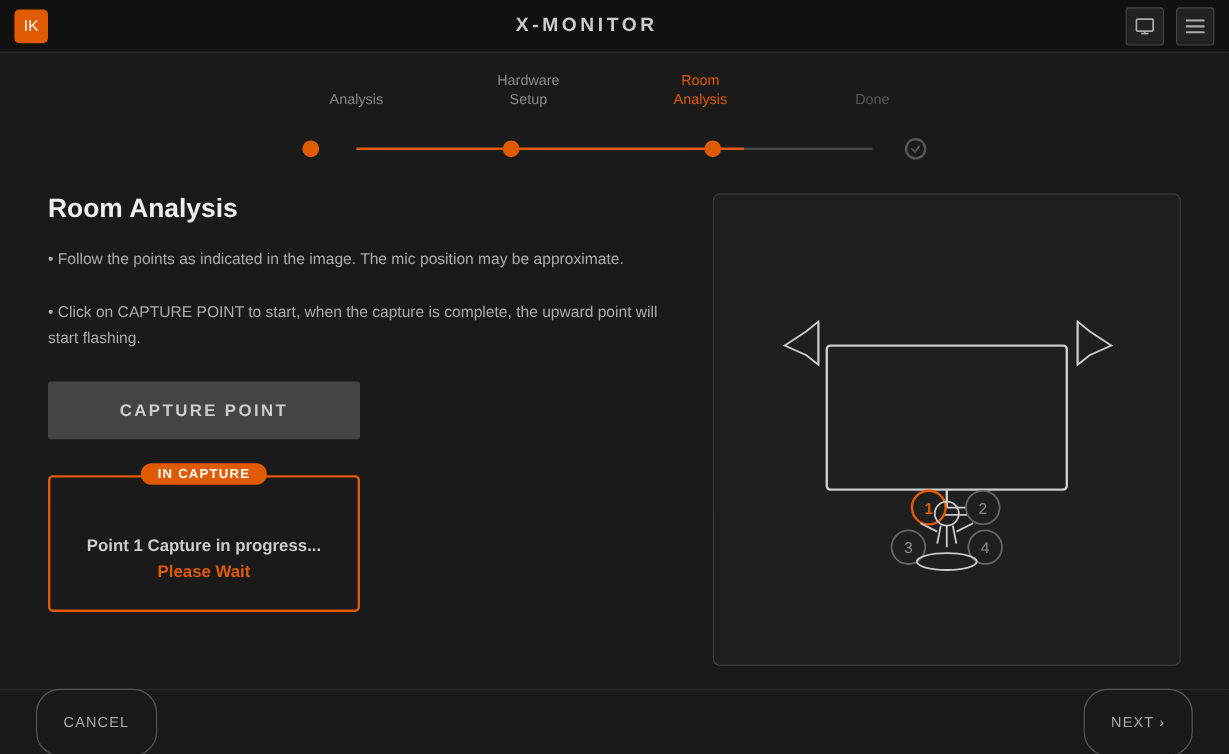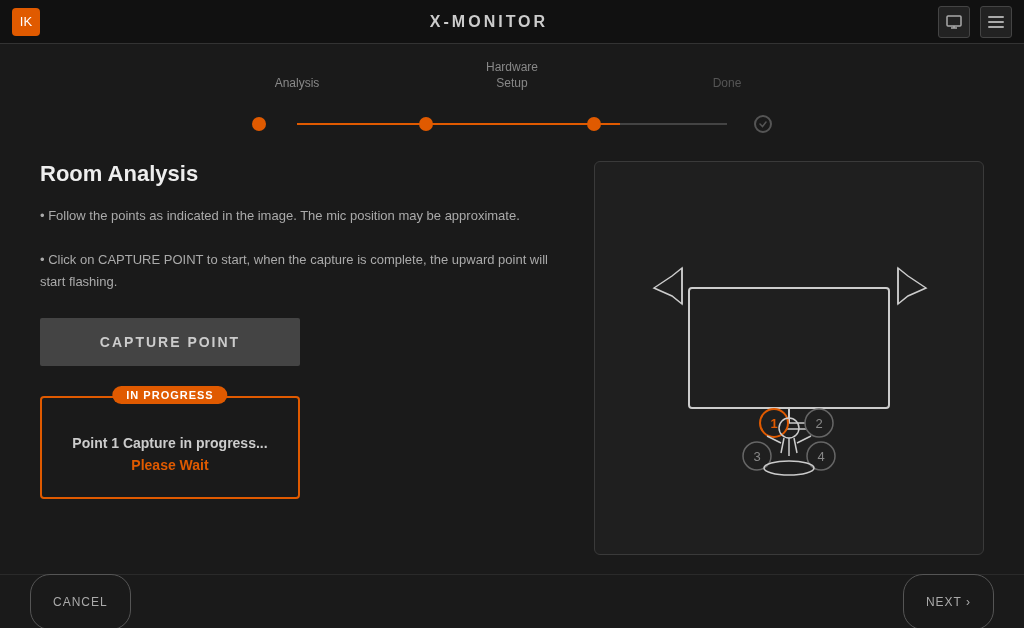--- a/index.html
+++ b/index.html
@@ -130,21 +130,21 @@
       font-weight: bold;
       letter-spacing: 1px;
       padding: 3px 14px;
       border-radius: 10px;
     }
     .progress-text {
       text-align: center;
       color: #ccc;
       font-size: 14px;
       font-weight: bold;
-      margin-top: 17px;
+      margin-top: 28px;
     }
     .progress-wait {
       text-align: center;
       color: #e05a00;
       font-size: 14px;
       font-weight: bold;
       margin-top: 6px;
     }
 
     
@@ -213,20 +213,22 @@
       </svg>
     </div>
   </div>
 </div>
 
 <div style="display:flex; flex-direction:column; align-items:center; padding: 16px 0 8px 0;">
   <div style="display:flex; align-items:flex-end; gap:0; width:520px; justify-content:space-between; margin-bottom:8px;">
     <span class="step-label completed" style="width:90px;text-align:center;">Analysis</span>
     <span class="step-label completed" style="width:90px;text-align:center;white-space:pre-line;">Hardware
 Setup</span>
+    <span class="step-label active" style="width:90px;text-align:center;white-space:pre-line;">Room
+Analysis</span>
     <span class="step-label" style="width:90px;text-align:center;color:#555;">Done</span>
   </div>
   <div style="display:flex; align-items:center; width:520px; justify-content:space-between; position:relative;">
 
     <div style="position:absolute;top:50%;left:45px;right:45px;height:2px;background:#444;transform:translateY(-50%);z-index:0;"></div>
 
     <div style="position:absolute;top:50%;left:45px;width:calc(66% - 20px);height:2px;background:#e05a00;transform:translateY(-50%);z-index:1;"></div>
 
     <div style="width:14px;height:14px;border-radius:50%;background:#e05a00;z-index:2;"></div>
 
@@ -245,21 +247,21 @@
 <div class="main">
 
   <div class="left-panel">
     <div class="section-title">Room Analysis</div>
     <div class="instructions">
       <span>• Follow the points as indicated in the image. The mic position may be approximate.</span><br><br>
       <span>• Click on CAPTURE POINT to start, when the capture is complete, the upward point will start flashing.</span>
     </div>
     <button class="capture-btn">CAPTURE POINT</button>
     <div class="progress-box">
-      <div class="progress-badge">IN PROGRESS</div>
+      <div class="progress-badge">IN CAPTURE</div>
       <div class="progress-text">Point 1 Capture in progress...</div>
       <div class="progress-wait">Please Wait</div>
     </div>
   </div>
 
   <div class="right-panel">
     <svg class="room-svg" viewBox="0 0 360 300">
 
       <rect x="80" y="80" width="200" height="120" rx="3" stroke="#ccc" stroke-width="2" fill="none"></rect>
 

